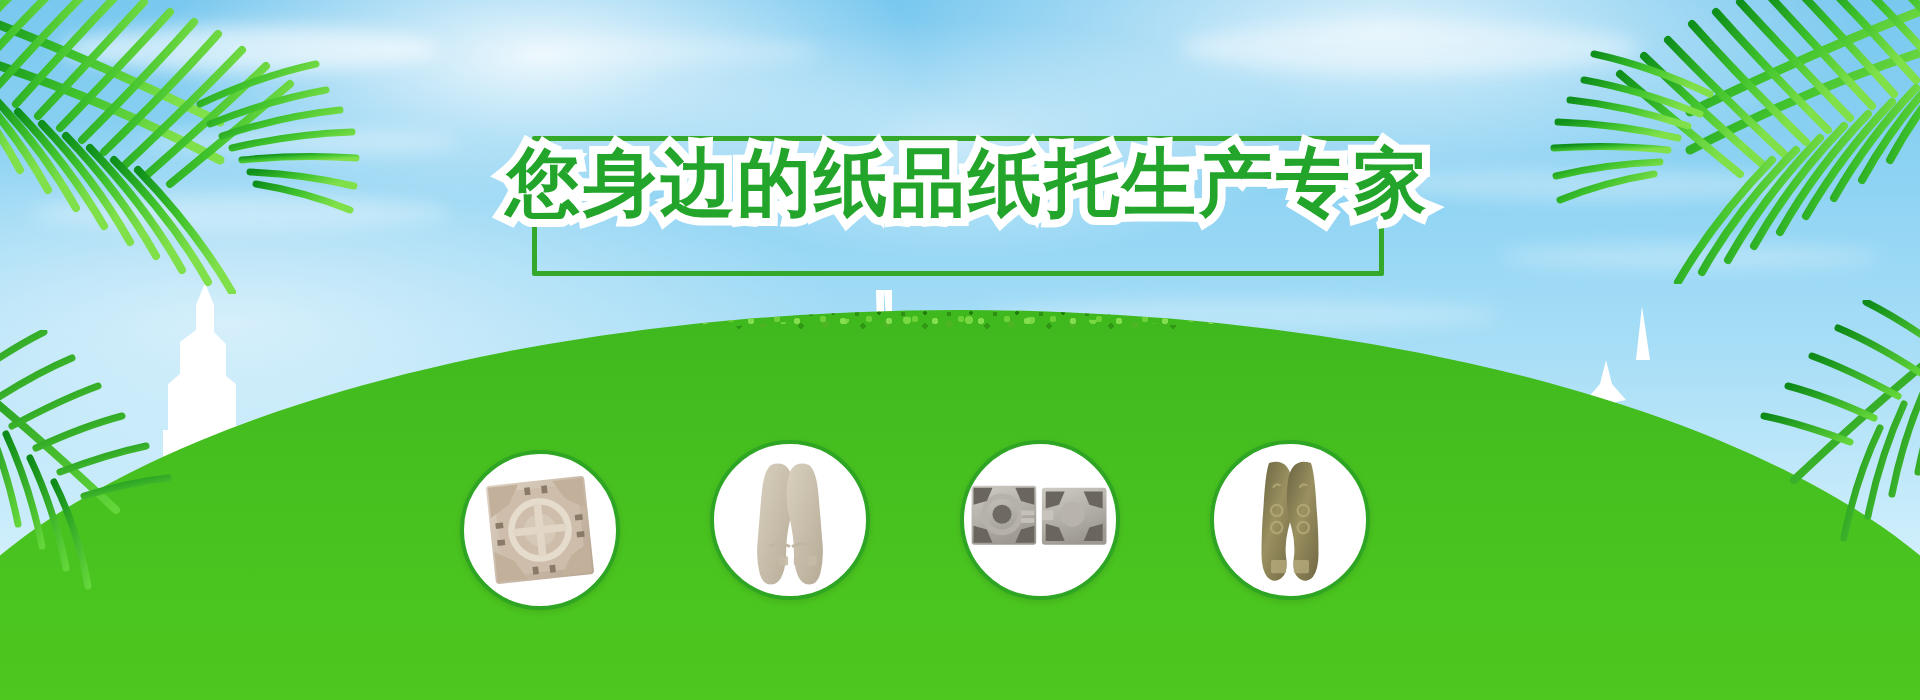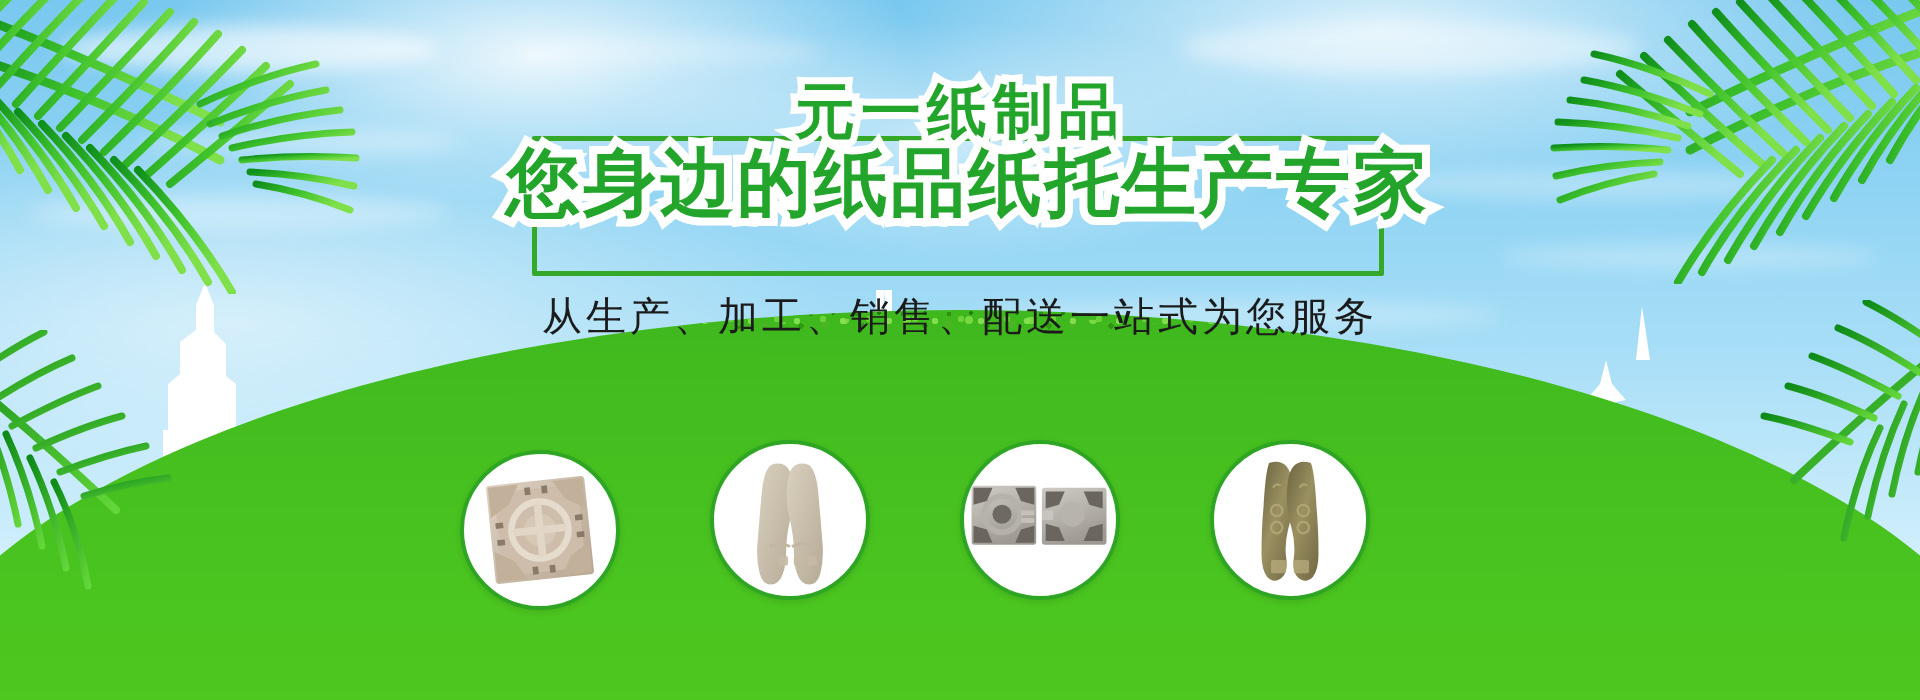--- a/index.html
+++ b/index.html
@@ -192,27 +192,23 @@
   </svg>
 
   <div class="hill-wrap">
     <div class="hill"></div>
     <div class="hill-grass2"></div>
     <div class="hill-grass"></div>
   </div>
 
   <div class="frame"></div>
 
-  <div class="title-line1">
-    <span class="inner">元一纸制品</span>
-  </div>
 
   <div class="title-line2">您身边的纸品纸托生产专家</div>
 
-  <div class="subtitle">从生产、加工、销售、配送一站式为您服务</div>
 
   <div class="circle" style="left:460px; top:450px;">
     <svg class="art" viewBox="0 0 160 160">
       <defs>
         <linearGradient id="g1" x1="0" y1="0" x2="1" y2="1">
           <stop offset="0" stop-color="#ded2c3"></stop>
             <stop offset="1" stop-color="#b8a692"></stop>
         </linearGradient>
       </defs>
       <g transform="rotate(-6 80 80)">

